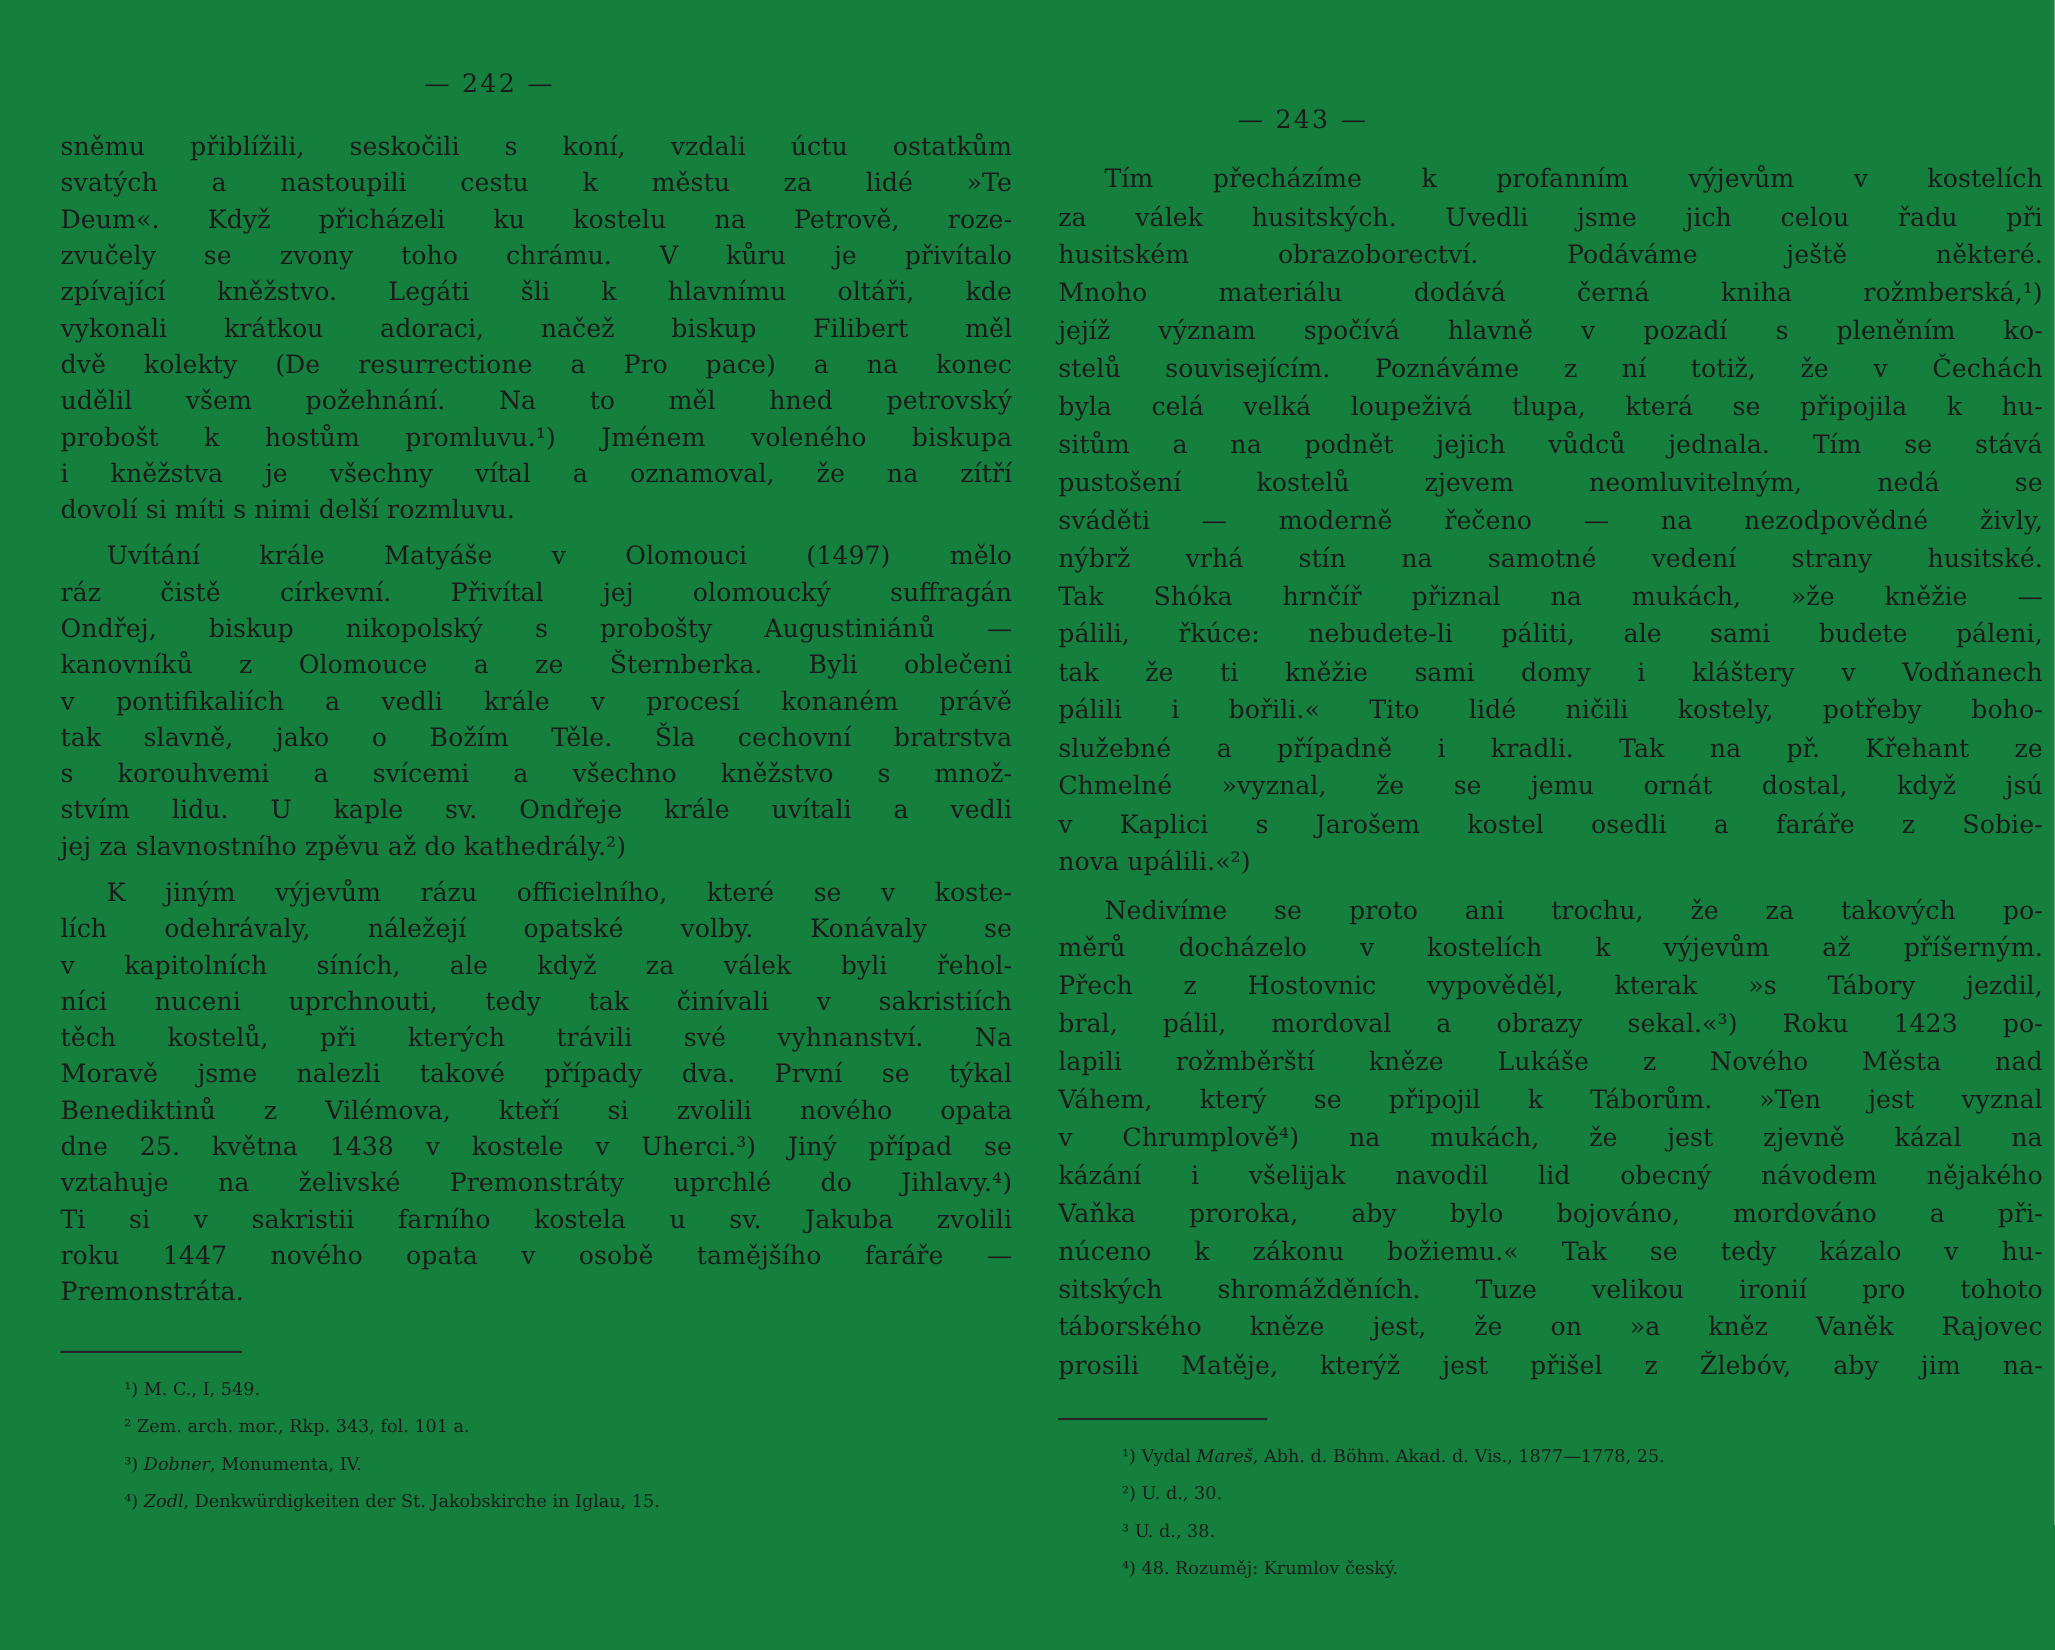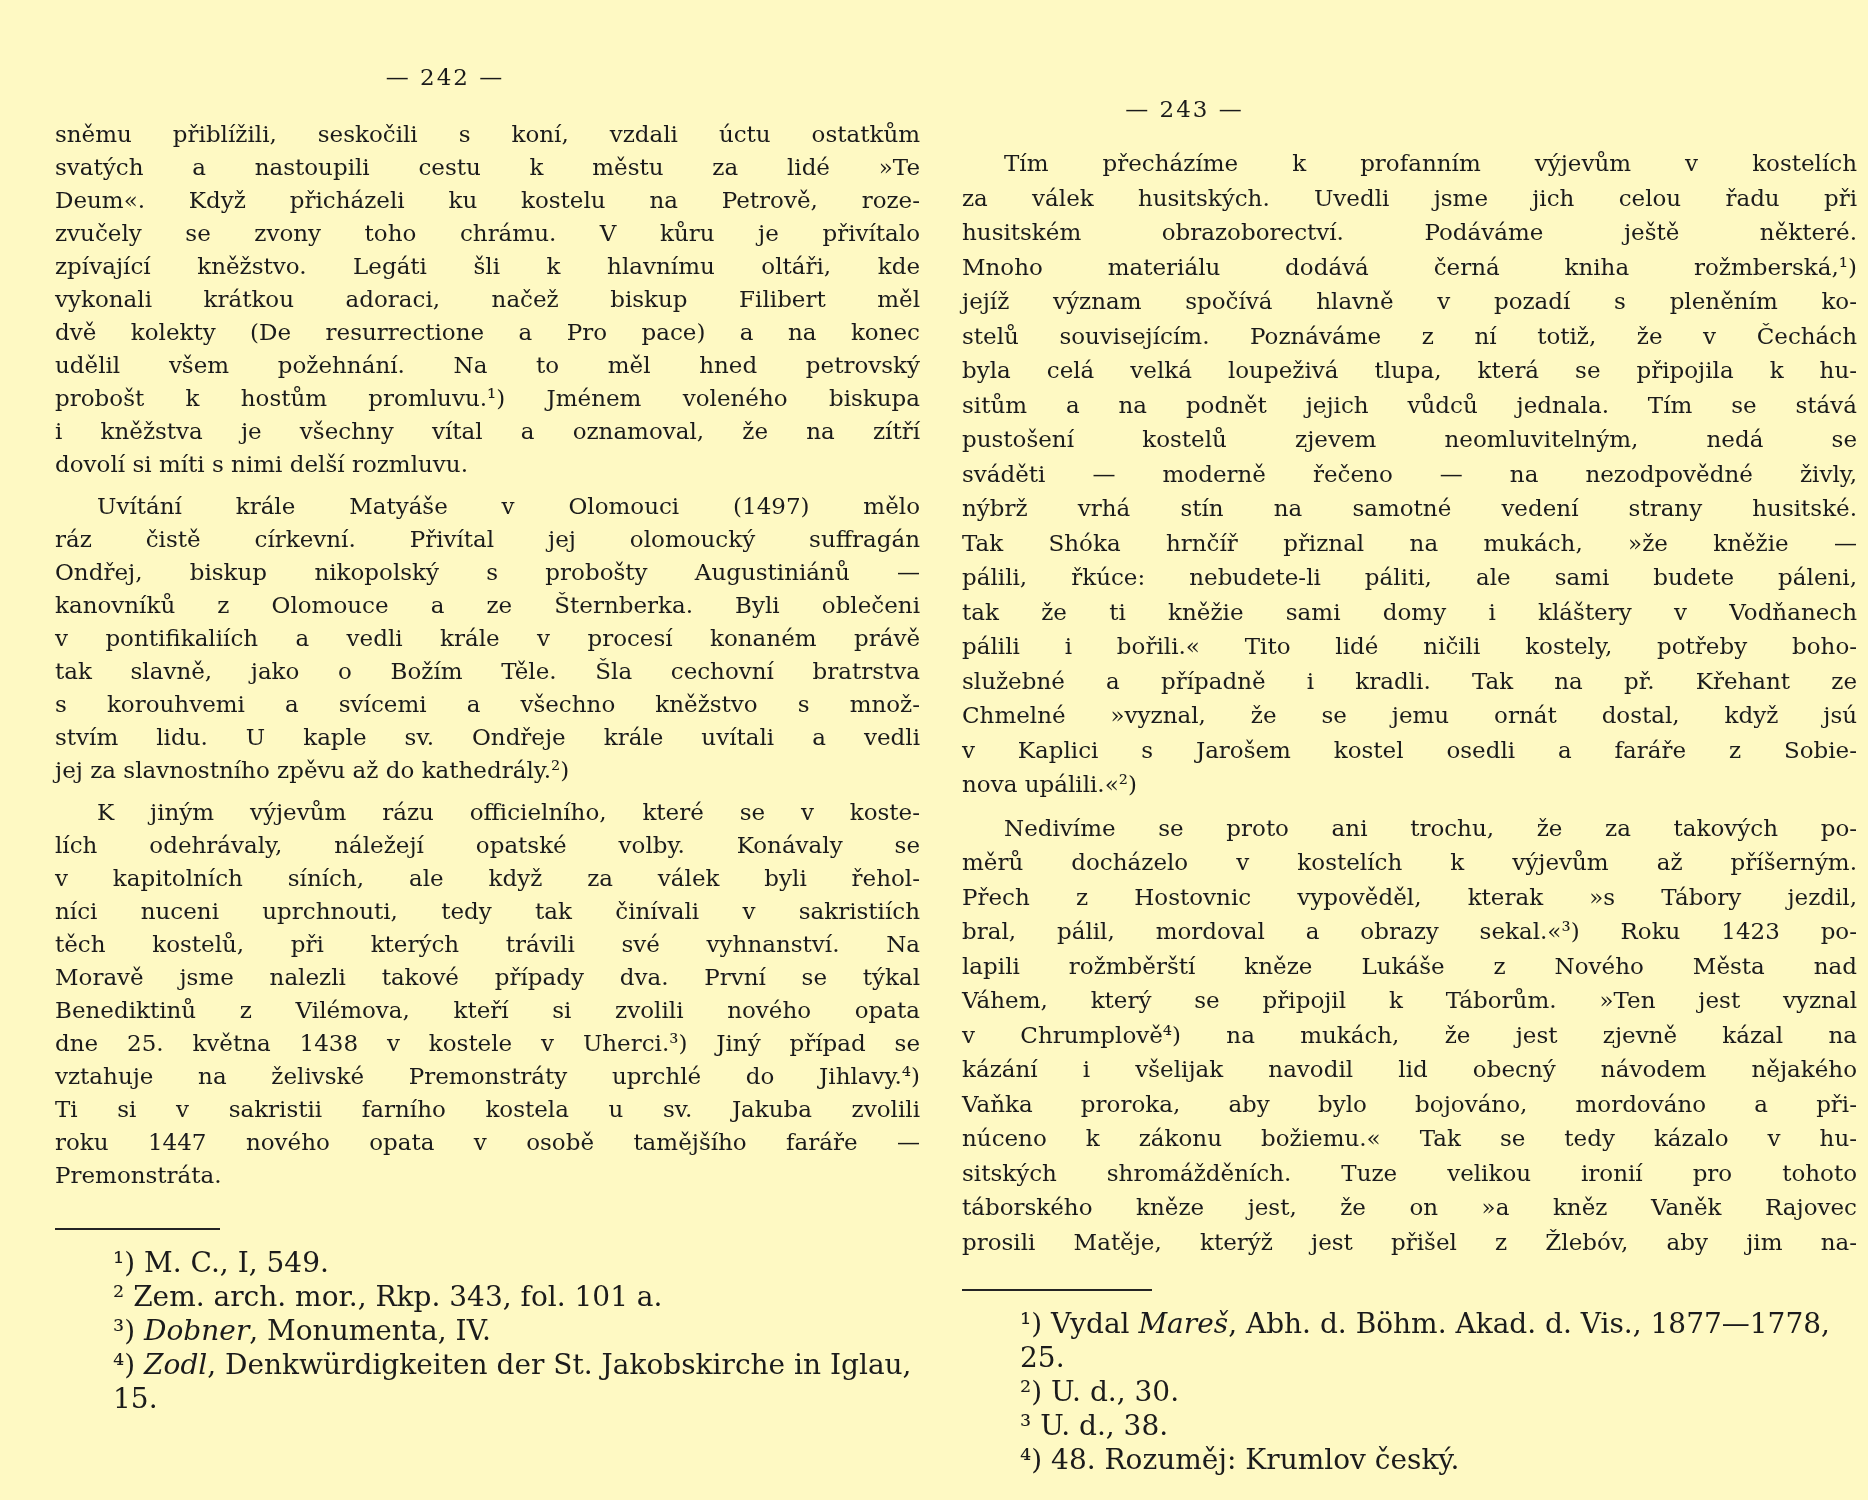--- a/index.html
+++ b/index.html
@@ -4,21 +4,21 @@
 <style>
   html, body {
     margin: 0;
     padding: 0;
     background: #ffffff;
   }
   .scan-canvas {
     position: relative;
     width: 1868px;
     height: 1500px;
-    background: #fef9c3;
+    background: #15803d;
     overflow: hidden;
     font-family: "DejaVu Serif", "Liberation Serif", serif;
     color: #1b1b1b;
   }
   .book-page {
     position: absolute;
   }
   .page-left  { left: 55px;  top: 64px;  width: 865px; }
   .page-right { left: 962px; top: 96px;  width: 895px; }
 
@@ -51,21 +51,21 @@
 
   .fn-divider {
     border: none;
     border-top: 2px solid #242424;
     width: 165px;
     margin: 36px 0 16px 0;
   }
   .page-right .fn-divider { width: 190px; margin-top: 30px; }
 
   .footnote {
-    font-size: 28px;
+    font-size: 16px;
     line-height: 34px;
     padding-left: 58px;
   }
   .fn-italic { font-style: italic; }
 </style>
 </head>
 <body>
 
 <div class="scan-canvas">
 

